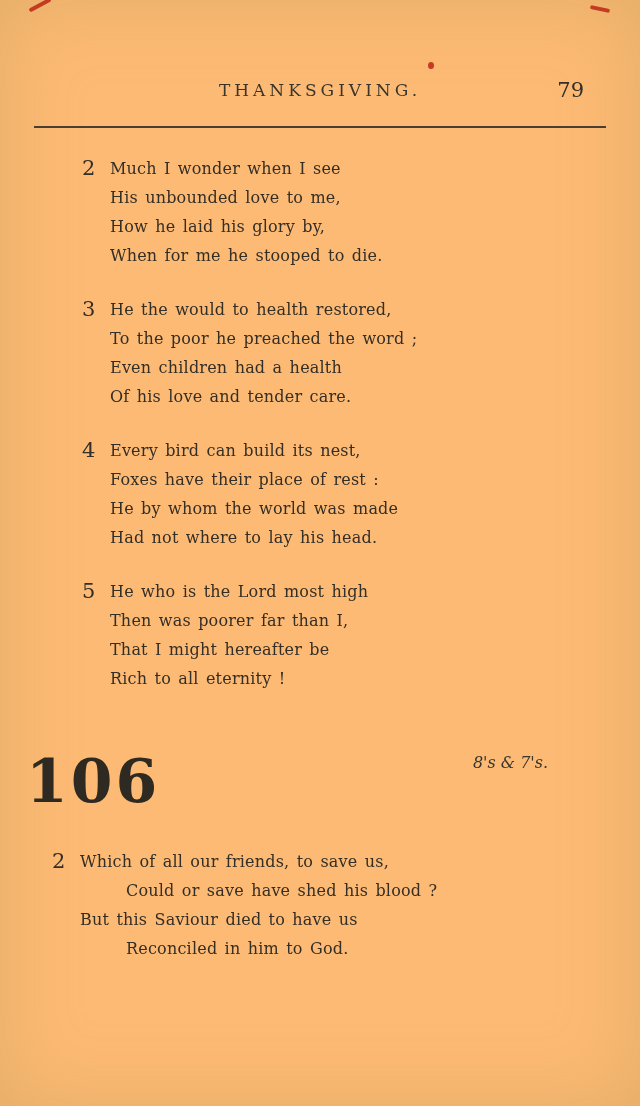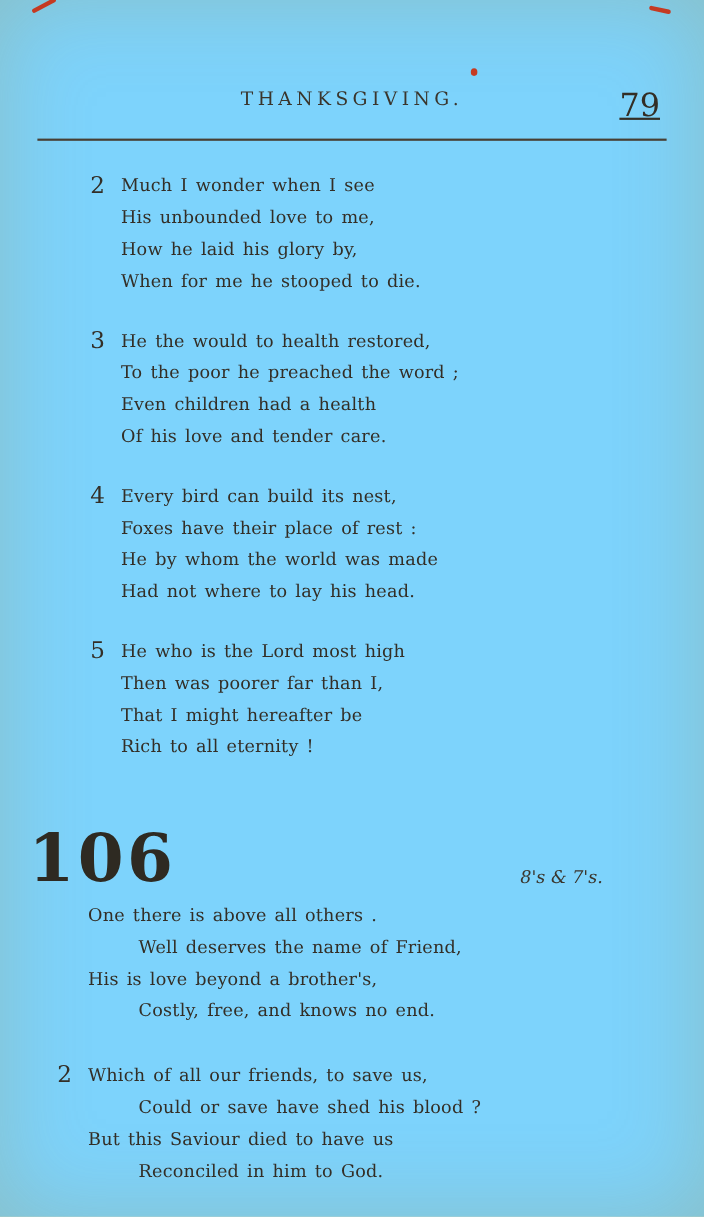--- a/index.html
+++ b/index.html
@@ -2,40 +2,40 @@
 <html><head>
 <meta charset="utf-8">
 <style>
   html, body { margin: 0; padding: 0; }
   body {
     width: 640px; height: 1106px; overflow: hidden;
     background: #efe9c8;
   }
   .page {
     position: relative; width: 640px; height: 1106px;
-    background: #7dd3fc;
+    background: #fdba74;
     box-shadow: inset 0 0 80px rgba(165,145,75,0.30);
     font-family: "DejaVu Serif", "Liberation Serif", serif;
     color: #332e26;
   }
   .header { position: relative; padding-top: 80px; height: 38px; }
   .running-head {
     display: block; text-align: center;
     font-size: 17px; letter-spacing: 4px; color: #3a352c;
   }
-  .page-number { position: absolute; right: 40px; top: 78px; font-size: 29px; text-decoration: underline; }
+  .page-number { position: absolute; right: 56px; top: 78px; font-size: 21px; }
   .rule { margin: 8px 34px 0 34px; border-bottom: 2px solid #473f34; }
 
   .verses { padding-top: 26px; }
   .verse { display: flex; margin: 0 0 25px 82px; }
   .vnum { flex: 0 0 28px; width: 28px; font-size: 21px; line-height: 29px; }
   .vlines { font-size: 16px; line-height: 29px; letter-spacing: 0.2px; word-spacing: 2px; }
 
   .hymn-head {
-    display: flex; align-items: flex-end; justify-content: space-between;
+    display: flex; align-items: flex-start; justify-content: space-between;
     margin: 60px 92px 8px 26px;
   }
   .hymn-number {
     font-size: 60px; line-height: 56px; font-weight: bold;
     letter-spacing: 3px; color: #2e2a22;
   }
   .hymn-meter { font-size: 16px; font-style: italic; padding-bottom: 2px; color: #3a352c; margin-left: 34px; }
   .hymn .verse { margin-left: 52px; margin-bottom: 30px; }
   .hymn .vlines > div:nth-child(even) { margin-left: 46px; }
 
@@ -105,26 +105,20 @@
 
   <div class="hymn">
 
     <div class="hymn-head">
       <span class="hymn-number">106</span>
       <span class="hymn-meter">8's &amp; 7's.</span>
     </div>
 
     <div class="verse">
       <span class="vnum"></span>
-      <div class="vlines">
-        <div>One there is above all others .</div>
-        <div>Well deserves the name of Friend,</div>
-        <div>His is love beyond a brother's,</div>
-        <div>Costly, free, and knows no end.</div>
-      </div>
     </div>
 
     <div class="verse">
       <span class="vnum">2</span>
       <div class="vlines">
         <div>Which of all our friends, to save us,</div>
         <div>Could or save have shed his blood ?</div>
         <div>But this Saviour died to have us</div>
         <div>Reconciled in him to God.</div>
       </div>

